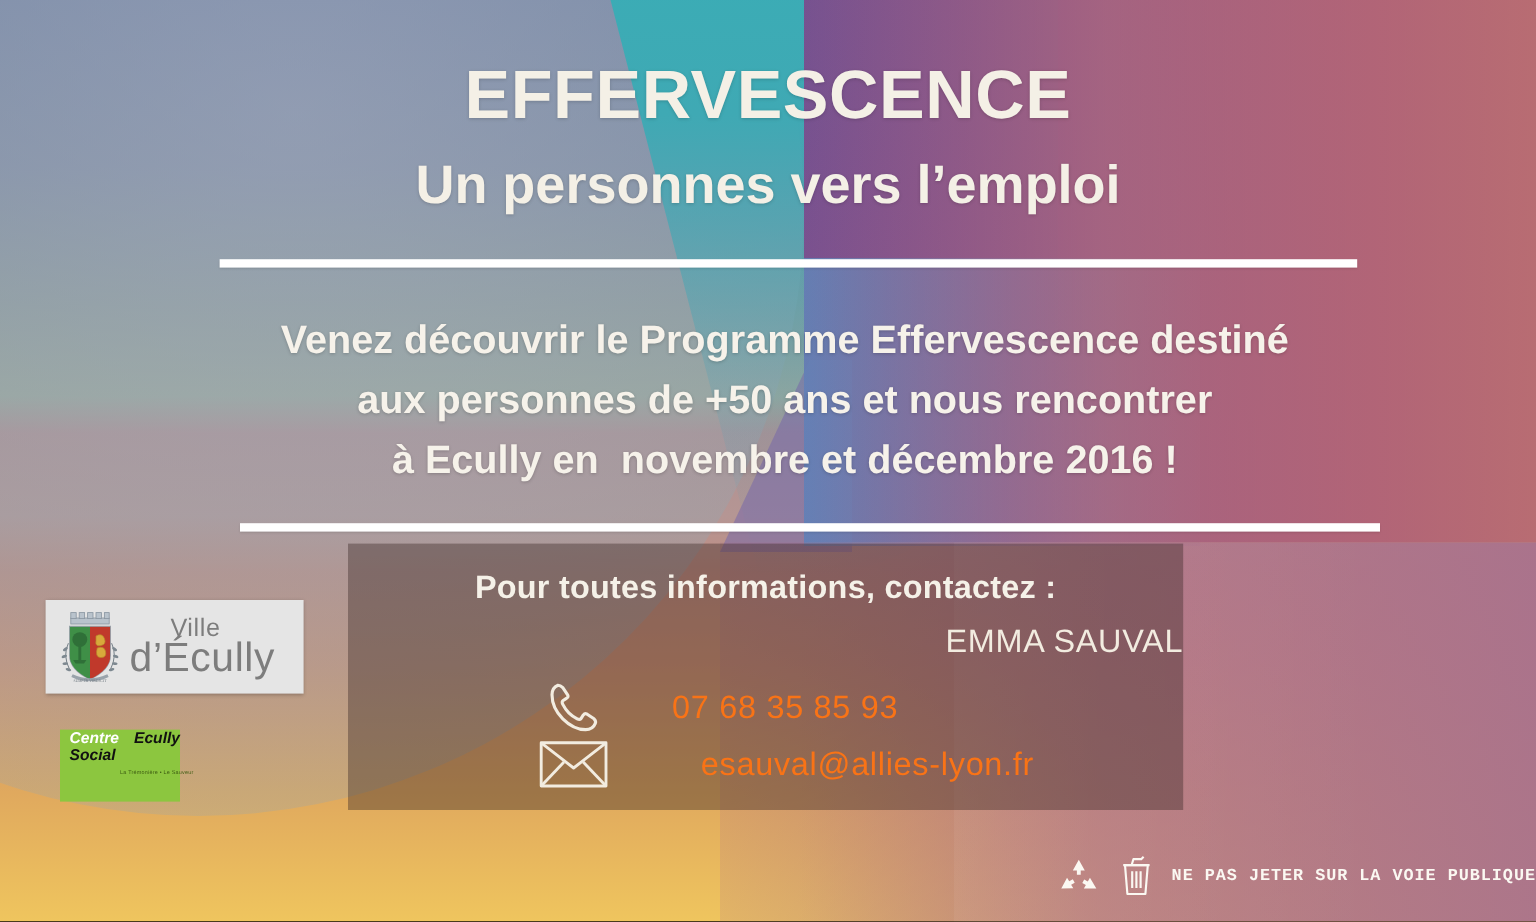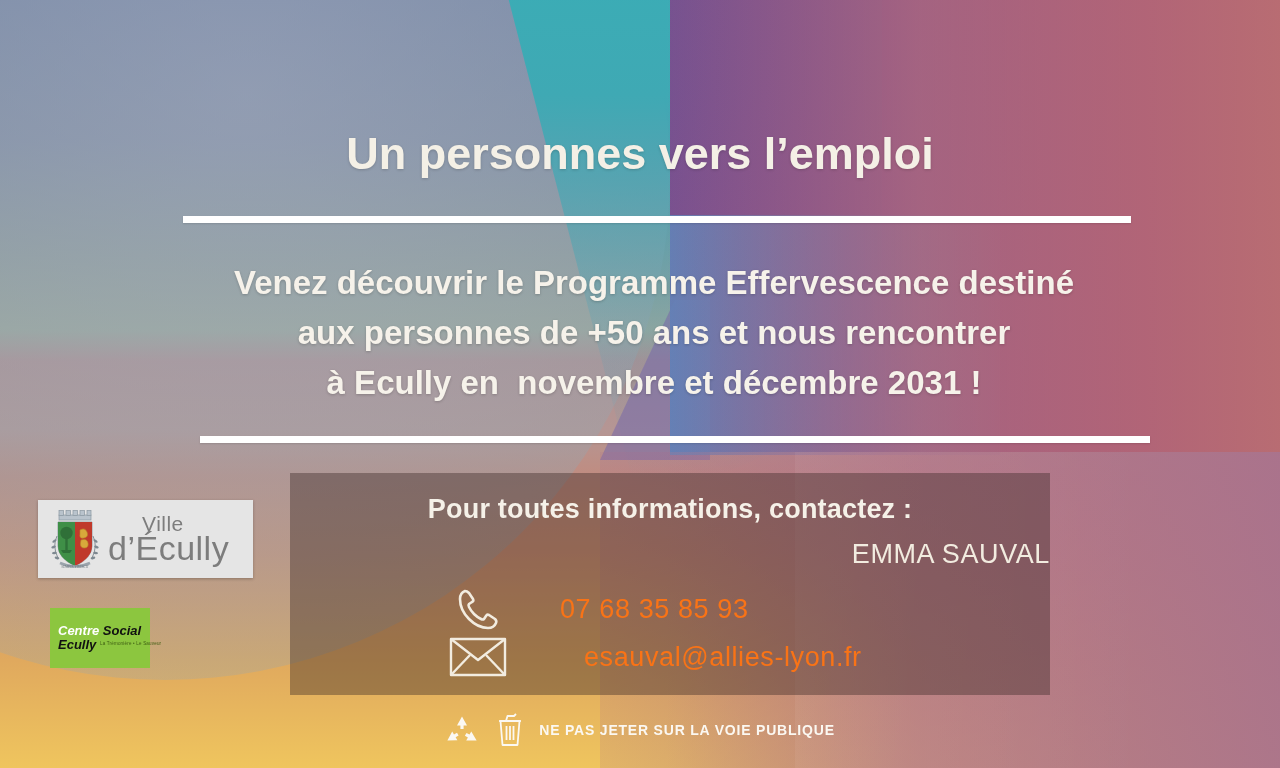--- a/index.html
+++ b/index.html
@@ -210,37 +210,37 @@
   .logo-klepierre .kmark { width: 62px; height: 50px; display: block; margin: 0 auto; }
   .logo-klepierre .kword {
     font-size: 10px; font-weight: 700; color: #1d2a5e;
     letter-spacing: .6px; margin-top: 3px;
   }
   .logo-cse {
     width: 100px; height: 60px;
     background: #8cc63f;
     margin-left: 12px;
     position: relative;
-    display: flex; flex-direction: column; justify-content: center;
+    display: flex; flex-direction: row; justify-content: center;
     padding-left: 8px; box-sizing: border-box;
   }
   .cse-l1 { font-size: 13px; font-weight: 700; font-style: italic; line-height: 1.05; }
   .cse-l2 { font-size: 13px; font-weight: 700; font-style: italic; line-height: 1.05; }
   .cse-w  { color: #ffffff; }
   .cse-b  { color: #111111; }
   .cse-tiny {
     font-size: 4.5px; color: #3d5c12; letter-spacing: .2px;
     position: absolute; left: 50px; top: 33px; white-space: nowrap;
   }
 
   
   .panel {
     position: absolute;
-    left: 290px; top: 473px;
-    width: 760px; height: 222px;
+    left: 290px; top: 453px;
+    width: 696px; height: 222px;
     background: rgba(58,40,38,0.40);
   }
   .panel-title {
     position: absolute; left: 0; right: 0; top: 21px;
     text-align: center;
     font-size: 27px; font-weight: 700; color: #f5f1e8;
     letter-spacing: .2px;
   }
   .panel-name {
     position: absolute; left: 0; right: 0; top: 66px;
@@ -258,21 +258,21 @@
   .panel-line .txt {
     font-size: 27px; font-weight: 400; color: #f97316; letter-spacing: .6px;
   }
   .line-phone .txt { margin-left: 52px; }
   .line-mail  .txt { margin-left: 28px; }
 
   
   .footer {
     position: absolute;
     left: 0; right: 0; top: 712px;
-    display: flex; align-items: center; justify-content: center;
+    display: flex; align-items: center; justify-content: flex-end; font-family: Liberation Mono, monospace;
   }
   .footer .fico { display: block; }
   .footer .recycle { margin-right: 16px; }
   .footer .bin { margin-right: 14px; }
   .footer .ftext {
     font-size: 14px; font-weight: 700; color: #fbf8f2;
     letter-spacing: .8px;
   }
 </style>
 </head>
@@ -285,29 +285,30 @@
   <div class="bg-teal"></div>
   <div class="bg-purple"></div>
   <div class="bg-sliver"></div>
   <div class="bg-blue"></div>
   <div class="bg-layer bg-warm-right"></div>
   <div class="bg-mauve"></div>
   <div class="bg-seam"></div>
 
   <div class="content">
 
+    <div class="title-main">EFFERVESCENCE</div>
     <div class="title-sub">Un personnes vers l’emploi</div>
 
     <div class="rule rule-top"></div>
     <div class="rule rule-bottom"></div>
 
     <div class="body-text">
       <div>Venez découvrir le Programme Effervescence destiné</div>
       <div>aux personnes de +50 ans et nous rencontrer</div>
-      <div>à Ecully en  novembre et décembre 2031 !</div>
+      <div>à Ecully en  novembre et décembre 2016 !</div>
     </div>
 
     <div class="logos">
 
       <div class="logo-ville">
         <svg class="crest" viewBox="0 0 62 66">
 
           <g fill="#b9c3cc" stroke="#8b97a2" stroke-width="0.7">
             <rect x="15" y="9" width="32" height="5"></rect>
             <rect x="15" y="4.5" width="4.5" height="5"></rect>

